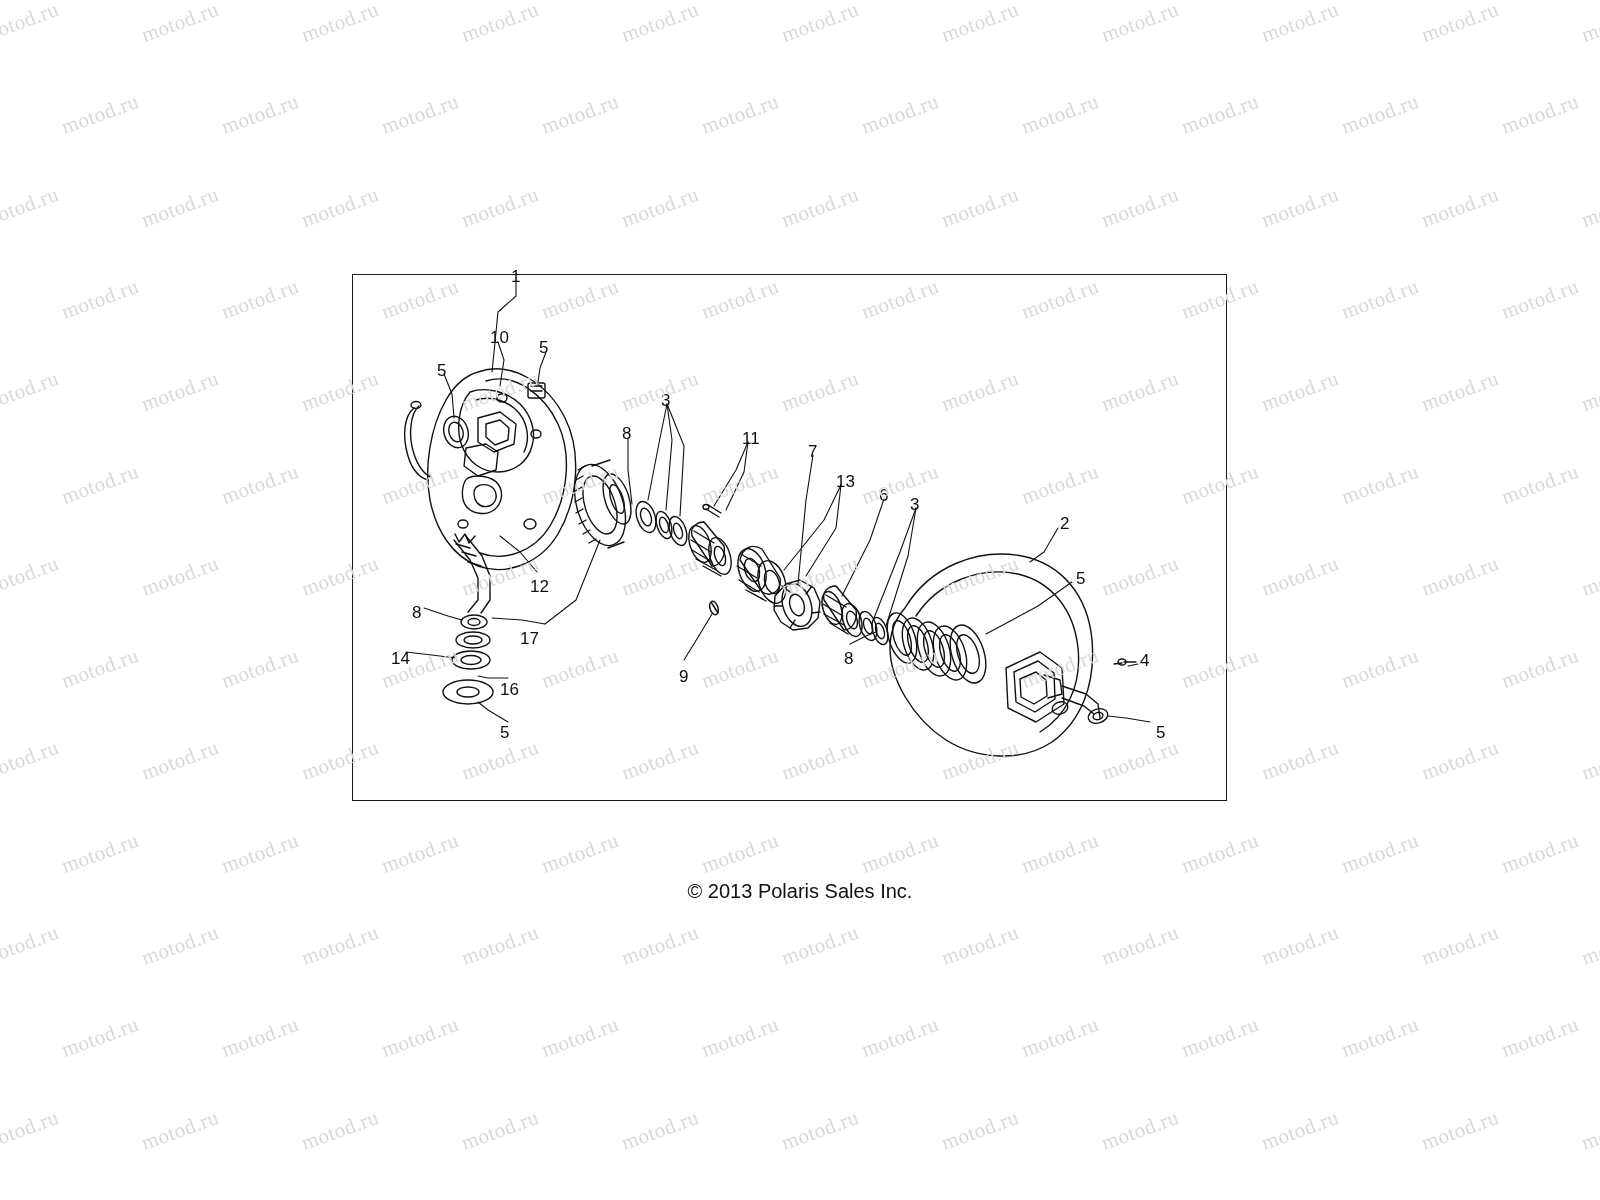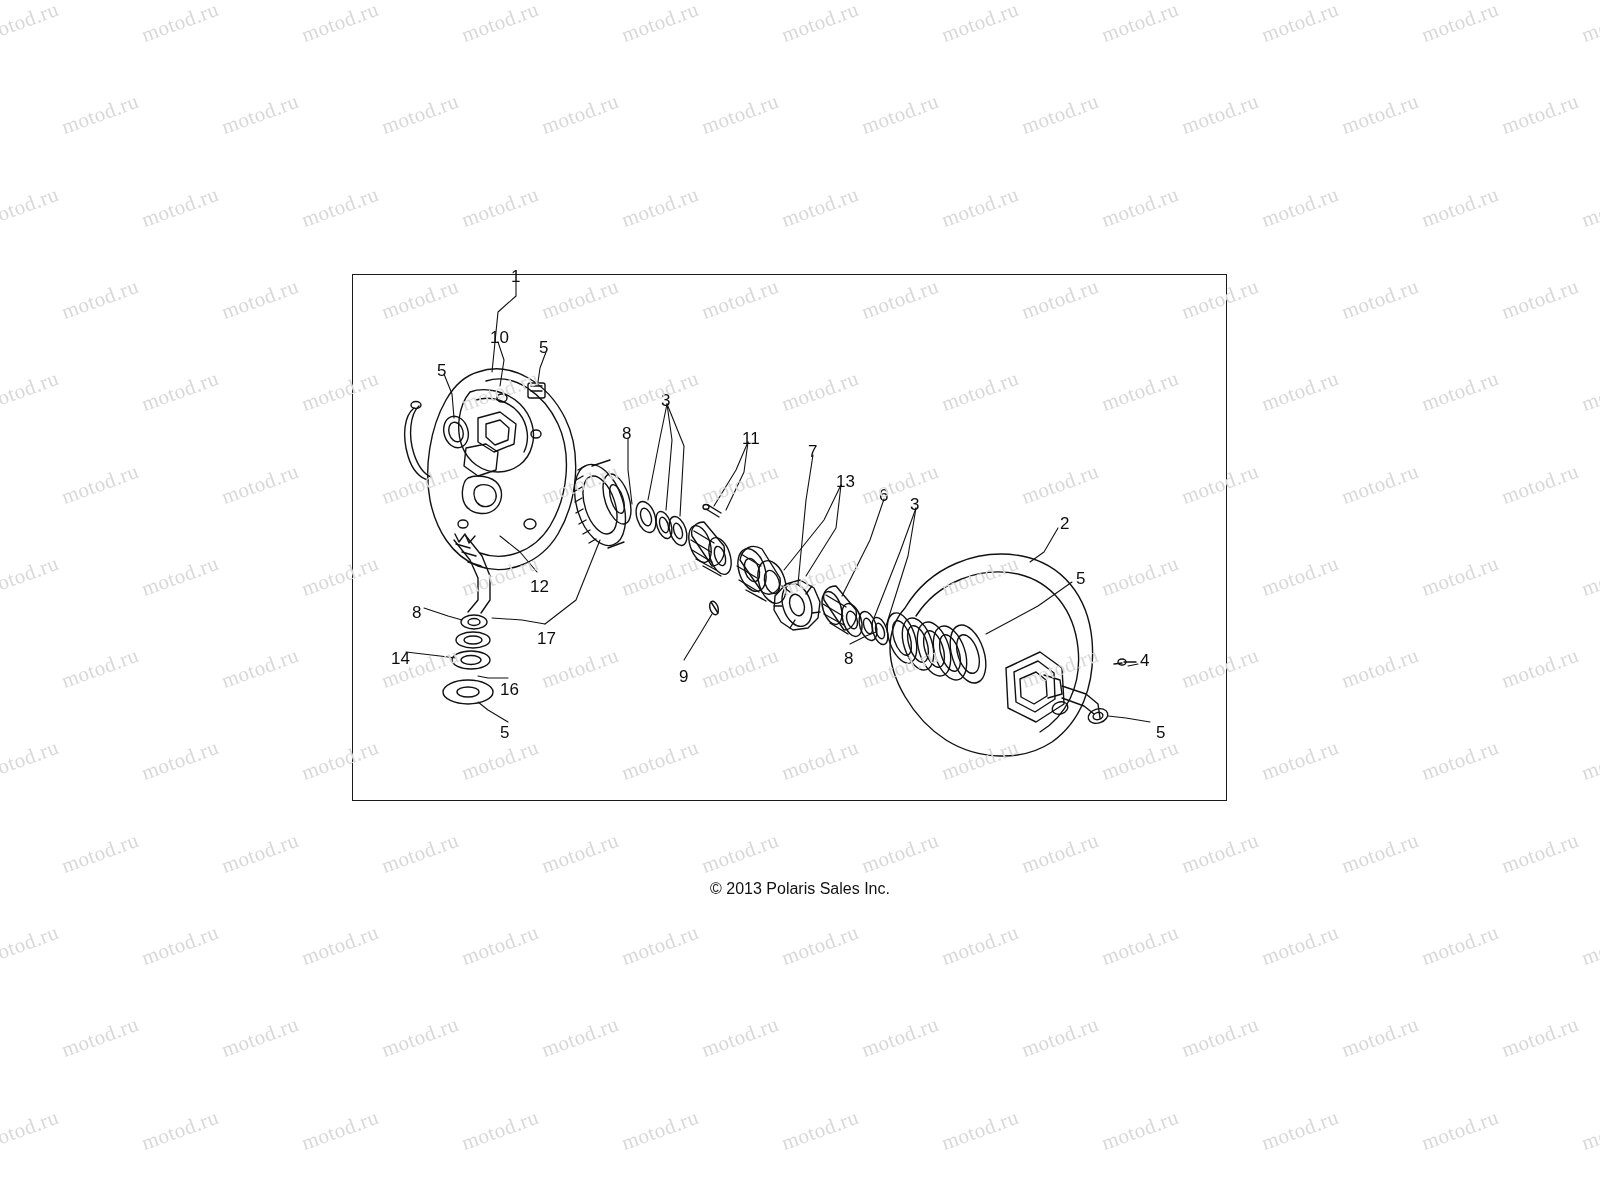--- a/index.html
+++ b/index.html
@@ -66,21 +66,21 @@
   }
 
   
   #copyright {
     position: absolute;
     left: 0;
     right: 0;
     top: 880px;
     text-align: center;
     font-family: "Liberation Sans", sans-serif;
-    font-size: 16px;
+    font-size: 20px;
     color: #111;
     z-index: 4;
   }
 </style>
 </head>
 <body>
 
 <div id="page">
 
   <div id="watermark-layer">
@@ -419,21 +419,21 @@
       <span class="callout" style="left: 622px; top: 425px;">8</span>
       <span class="callout" style="left: 742px; top: 430px;">11</span>
       <span class="callout" style="left: 808px; top: 443px;">7</span>
       <span class="callout" style="left: 836px; top: 473px;">13</span>
       <span class="callout" style="left: 879px; top: 487px;">6</span>
       <span class="callout" style="left: 910px; top: 496px;">3</span>
       <span class="callout" style="left: 1060px; top: 515px;">2</span>
       <span class="callout" style="left: 1076px; top: 570px;">5</span>
       <span class="callout" style="left: 530px; top: 578px;">12</span>
       <span class="callout" style="left: 412px; top: 604px;">8</span>
-      <span class="callout" style="left: 537px; top: 630px;">17</span>
+      <span class="callout" style="left: 520px; top: 630px;">17</span>
       <span class="callout" style="left: 391px; top: 650px;">14</span>
       <span class="callout" style="left: 679px; top: 668px;">9</span>
       <span class="callout" style="left: 844px; top: 650px;">8</span>
       <span class="callout" style="left: 500px; top: 681px;">16</span>
       <span class="callout" style="left: 1140px; top: 652px;">4</span>
       <span class="callout" style="left: 1156px; top: 724px;">5</span>
       <span class="callout" style="left: 500px; top: 724px;">5</span>
     </div>
 
   <div id="copyright">© 2013 Polaris Sales Inc.</div>

